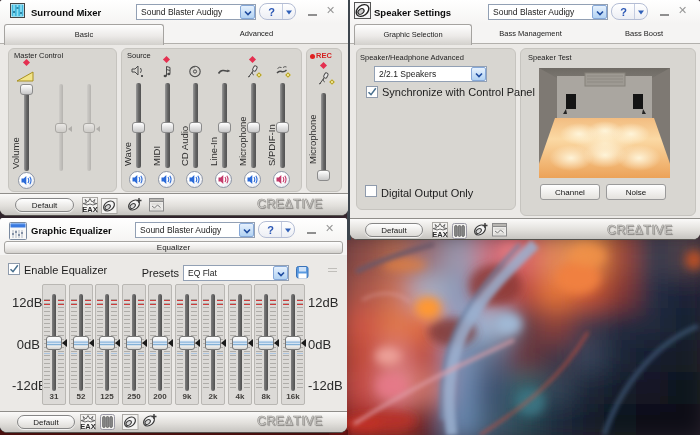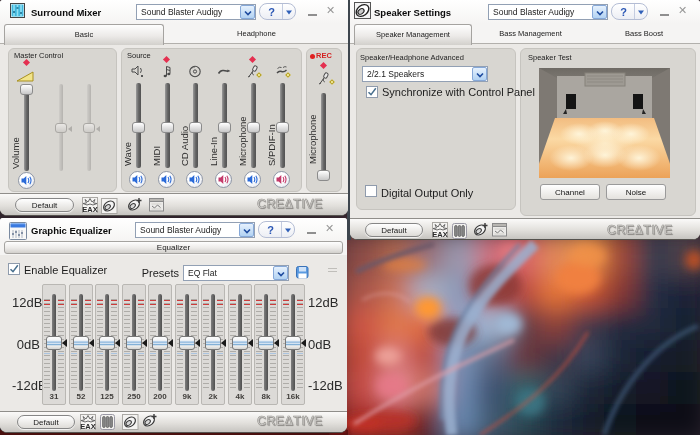--- a/index.html
+++ b/index.html
@@ -180,21 +180,21 @@
         </svg>
       </div>
     </div>
     <div class="sysmin" style="left:308px;top:14px"></div>
     <div class="sysx" style="left:326px;top:4px">✕</div>
     <div class="tabs"></div>
     <div class="tabsel" style="left:4px;width:160px">
       <div class="tabtxt">Basic</div>
     </div>
     <div class="tabun" style="left:165px;width:183px">
-      <div class="tabtxt">Headphone</div>
+      <div class="tabtxt">Advanced</div>
     </div>
     <div class="grp" style="left:8px;top:48px;width:109px;height:144px"></div>
     <div class="grp" style="left:121px;top:48px;width:181px;height:144px"></div>
     <div class="grp" style="left:306px;top:48px;width:36px;height:144px"></div>
     <div class="glbl" style="left:14px;top:51px">Master Control</div>
     <div class="glbl" style="left:127px;top:51px">Source</div>
     <div class="dia" style="left:24px;top:60px"></div>
     <div class="icb" style="left:16px;top:68px"><svg width="18" height="11" viewBox="0 0 18 11" style="">
         <path d="M1 10 L17 10 L17 1 Z" fill="#f2e48a" stroke="#a89020" stroke-width="1"></path>
       </svg></div>
@@ -352,33 +352,33 @@
       <div class="d">
         <svg width="8" height="6" viewBox="0 0 8 6" style="">
           <path d="M1 1.5 L7 1.5 L4 5.5 Z" fill="#3060b8"></path>
         </svg>
       </div>
     </div>
     <div class="sysmin" style="left:310px;top:14px"></div>
     <div class="sysx" style="left:328px;top:4px">✕</div>
     <div class="tabs"></div>
     <div class="tabsel" style="left:4px;width:118px">
-      <div class="tabtxt">Speaker Management</div>
+      <div class="tabtxt">Graphic Selection</div>
     </div>
     <div class="tabun" style="left:238px;width:112px">
       <div class="tabtxt">Bass Boost</div>
     </div>
     <div class="tabun" style="left:123px;width:115px">
       <div class="tabtxt">Bass Management</div>
     </div>
     <div class="grp" style="left:6px;top:48px;width:160px;height:162px"></div>
     <div class="grp" style="left:170px;top:48px;width:176px;height:168px"></div>
     <div class="glbl" style="left:10px;top:53px">Speaker/Headphone Advanced</div>
     <div class="glbl" style="left:178px;top:53px">Speaker Test</div>
-    <div class="combo" style="left:12px;top:66px;width:126px">2/2.1 Speakers<div class="carr">
+    <div class="combo" style="left:24px;top:66px;width:113px">2/2.1 Speakers<div class="carr">
         <svg width="8" height="7" viewBox="0 0 8 7" style="">
           <path d="M1 1.5 L4 4.5 L7 1.5" stroke="#1d4a9e" stroke-width="1.6" fill="none"></path>
         </svg>
       </div></div>
     <div class="cb" style="left:16px;top:86px">
       <svg width="10" height="10" viewBox="0 0 10 10" style="position:absolute;left:0px;top:0px">
         <path d="M1.5 5.2 L4 7.6 L8.8 1.2" stroke="#49708e" stroke-width="1.5" fill="none"></path>
       </svg>
     </div>
     <div class="cblbl" style="left:32px;top:86px">Synchronize with Control Panel</div>

